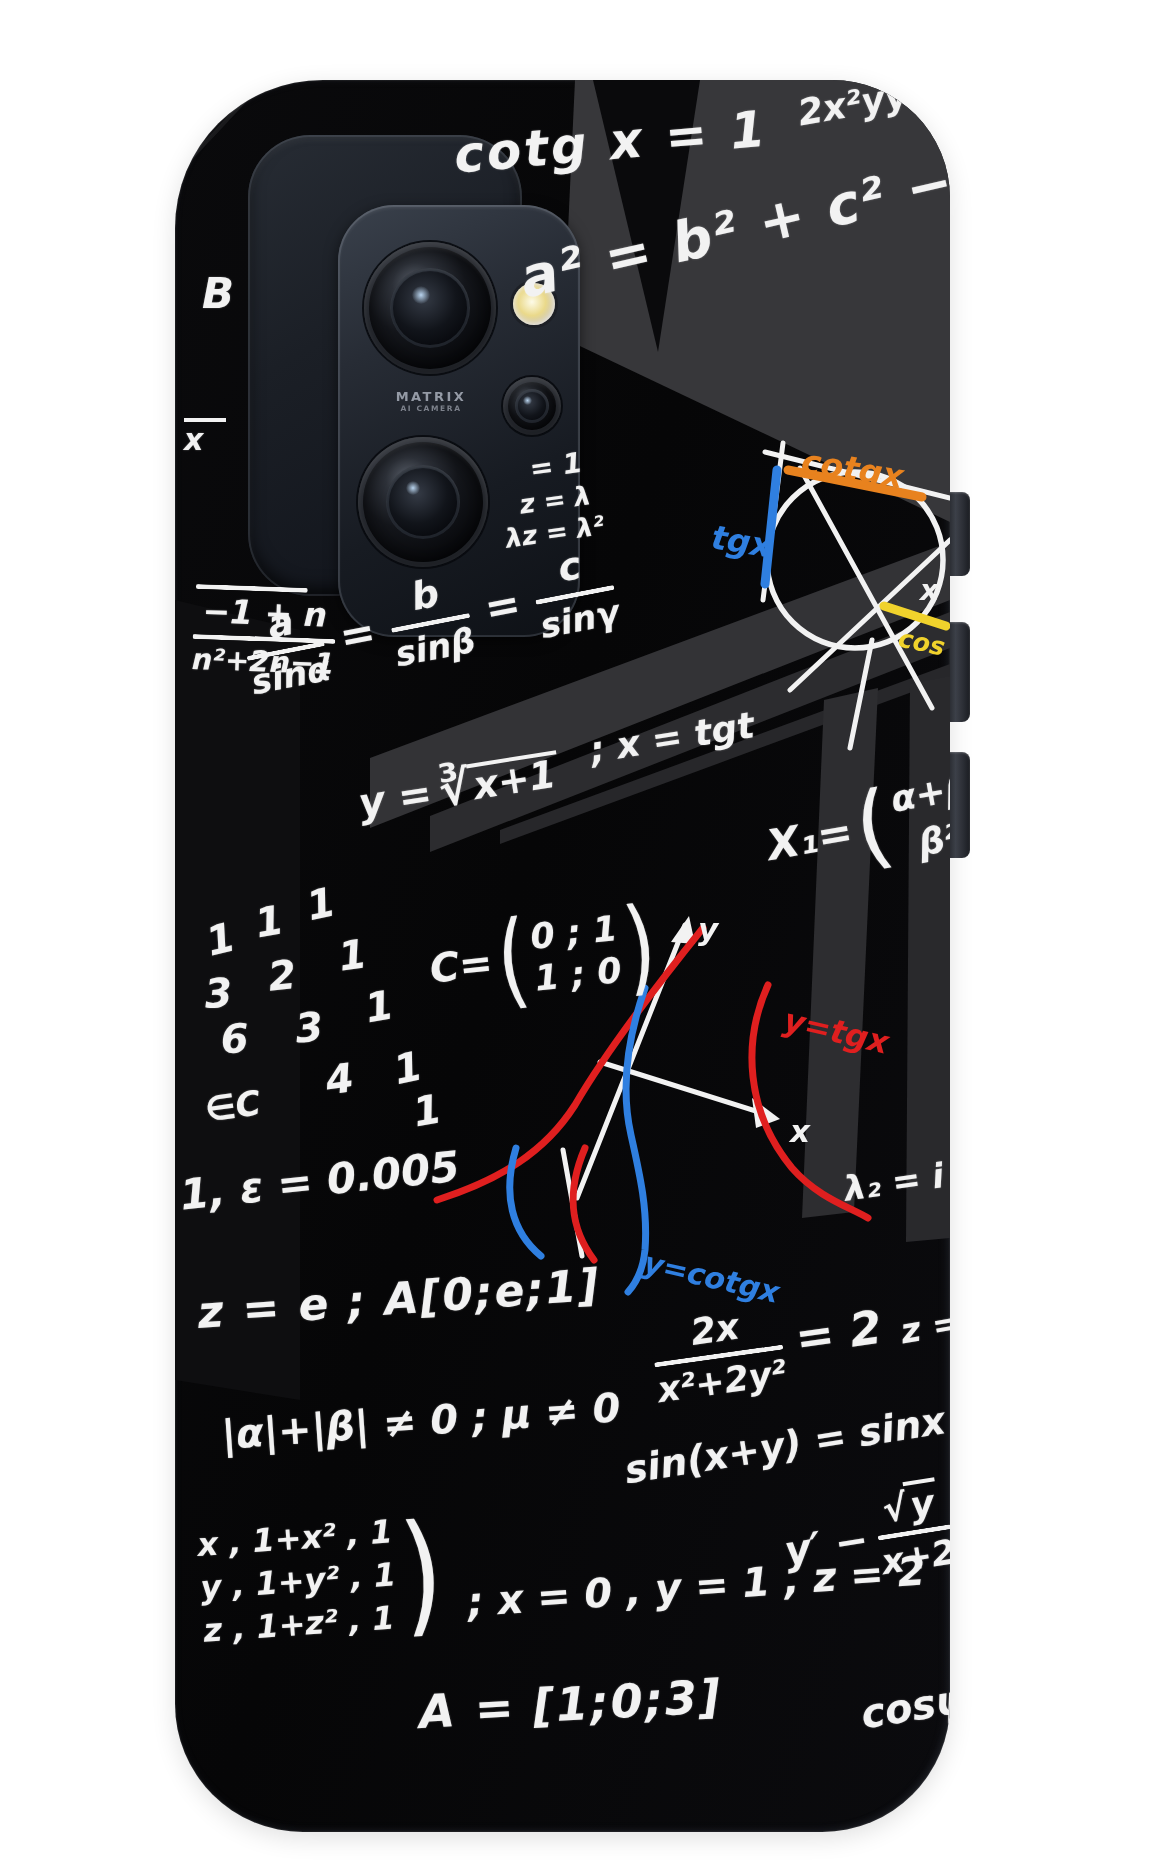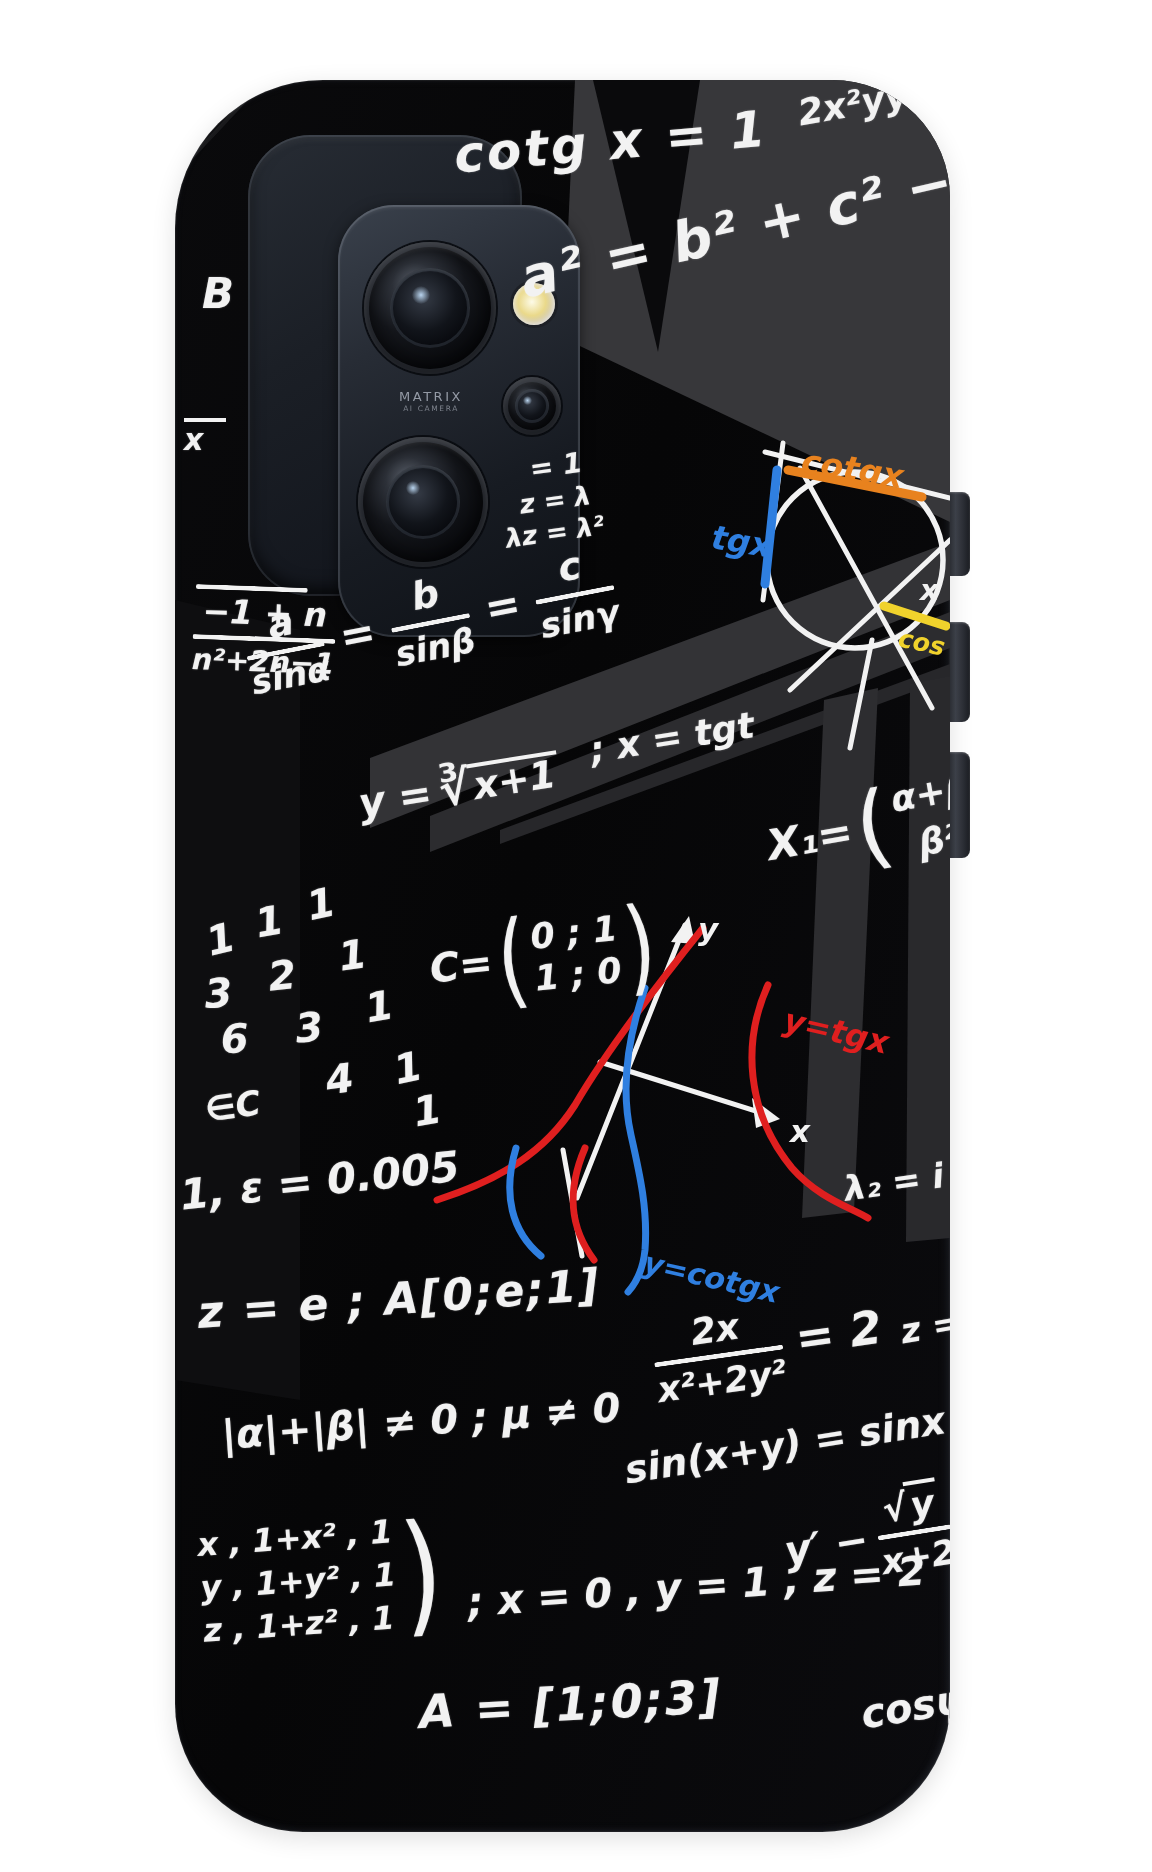--- a/index.html
+++ b/index.html
@@ -42,21 +42,21 @@
     box-shadow:0 0 0 2px rgba(8,10,14,.9), inset 0 0 0 5px rgba(80,86,96,.35),
                inset 0 4px 6px rgba(255,255,255,.20), inset 0 0 24px rgba(0,0,0,.9);}
   .lens-inner{background:radial-gradient(circle at 42% 38%,#353b46 0%,#11141a 48%,#05060a 82%);
     box-shadow:inset 0 0 0 3px rgba(95,104,118,.28), inset 0 2px 3px rgba(255,255,255,.12);}
   .glint{position:absolute;border-radius:50%;
     background:radial-gradient(circle,#b9d4ee 0%,rgba(120,160,210,0) 72%);}
   #flash{position:absolute;border-radius:50%;
     background:radial-gradient(circle at 45% 45%,#fdfbe8 0%,#ead98a 42%,#cfc9b8 70%,#8f8d94 100%);
     box-shadow:inset 0 0 6px rgba(255,255,255,.8), 0 0 0 3px rgba(28,30,36,.85);}
   #brand{position:absolute;left:306px;top:335px;width:104px;text-align:center;
-    color:#949aa5;font-weight:400;}
+    color:#949aa5;font-weight:700;}
   #brand .l1{font-size:13px;letter-spacing:2.5px;line-height:1.1;}
   #brand .l2{font-size:7.5px;letter-spacing:1.6px;color:#7d828c;line-height:1.3;}
   
   svg text{font-family:"DejaVu Sans",sans-serif;font-style:italic;font-weight:700;}
 </style>
 </head>
 <body>
 
 <div id="stage">
 

